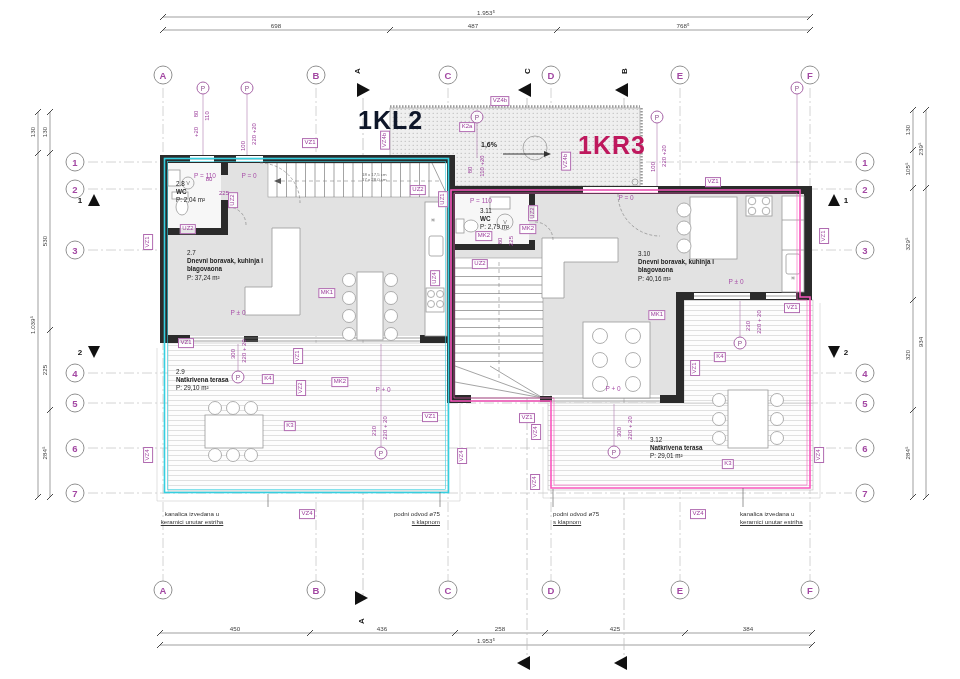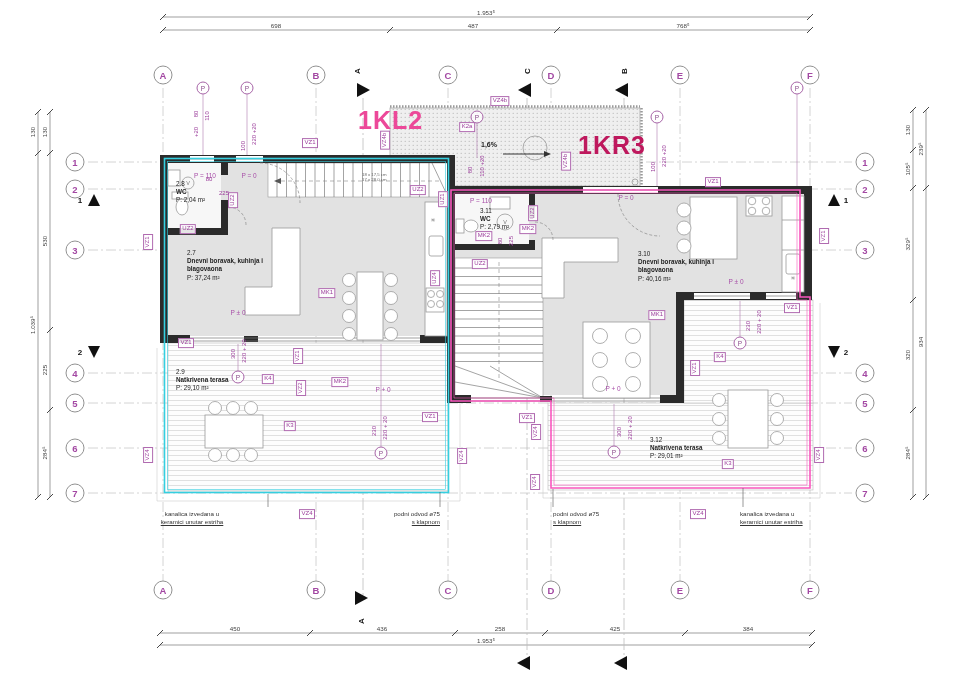--- a/index.html
+++ b/index.html
@@ -319,21 +319,21 @@
     <polygon points="355,591 368,598 355,605"></polygon>
     <polygon points="530,656 517,663 530,670"></polygon>
     <polygon points="627,656 614,663 627,670"></polygon>
     <polygon points="88,206 100,206 94,194"></polygon>
     <polygon points="88,346 100,346 94,358"></polygon>
     <polygon points="828,206 840,206 834,194"></polygon>
     <polygon points="828,346 840,346 834,358"></polygon>
   </g>
 </svg>
 
-<div class="abs code" id="code-left" style="left: 358px; top: 120px; color: #ec4899; transform: translate(0px, -50%);">1KL2</div>
+<div class="abs code" id="code-left" style="left: 358px; top: 120px; color: #0f172a; transform: translate(0px, -50%);">1KL2</div>
 <div class="abs code" id="code-right" style="left: 578px; top: 145px; color: #be185d; transform: translate(0px, -50%);">1KR3</div>
 
 <div id="labels">
       <div class="abs bubble ctr" style="left: 163px; top: 75px;">A</div>
       <div class="abs bubble ctr" style="left: 163px; top: 590px;">A</div>
       <div class="abs bubble ctr" style="left: 316px; top: 75px;">B</div>
       <div class="abs bubble ctr" style="left: 316px; top: 590px;">B</div>
       <div class="abs bubble ctr" style="left: 448px; top: 75px;">C</div>
       <div class="abs bubble ctr" style="left: 448px; top: 590px;">C</div>
       <div class="abs bubble ctr" style="left: 551px; top: 75px;">D</div>

